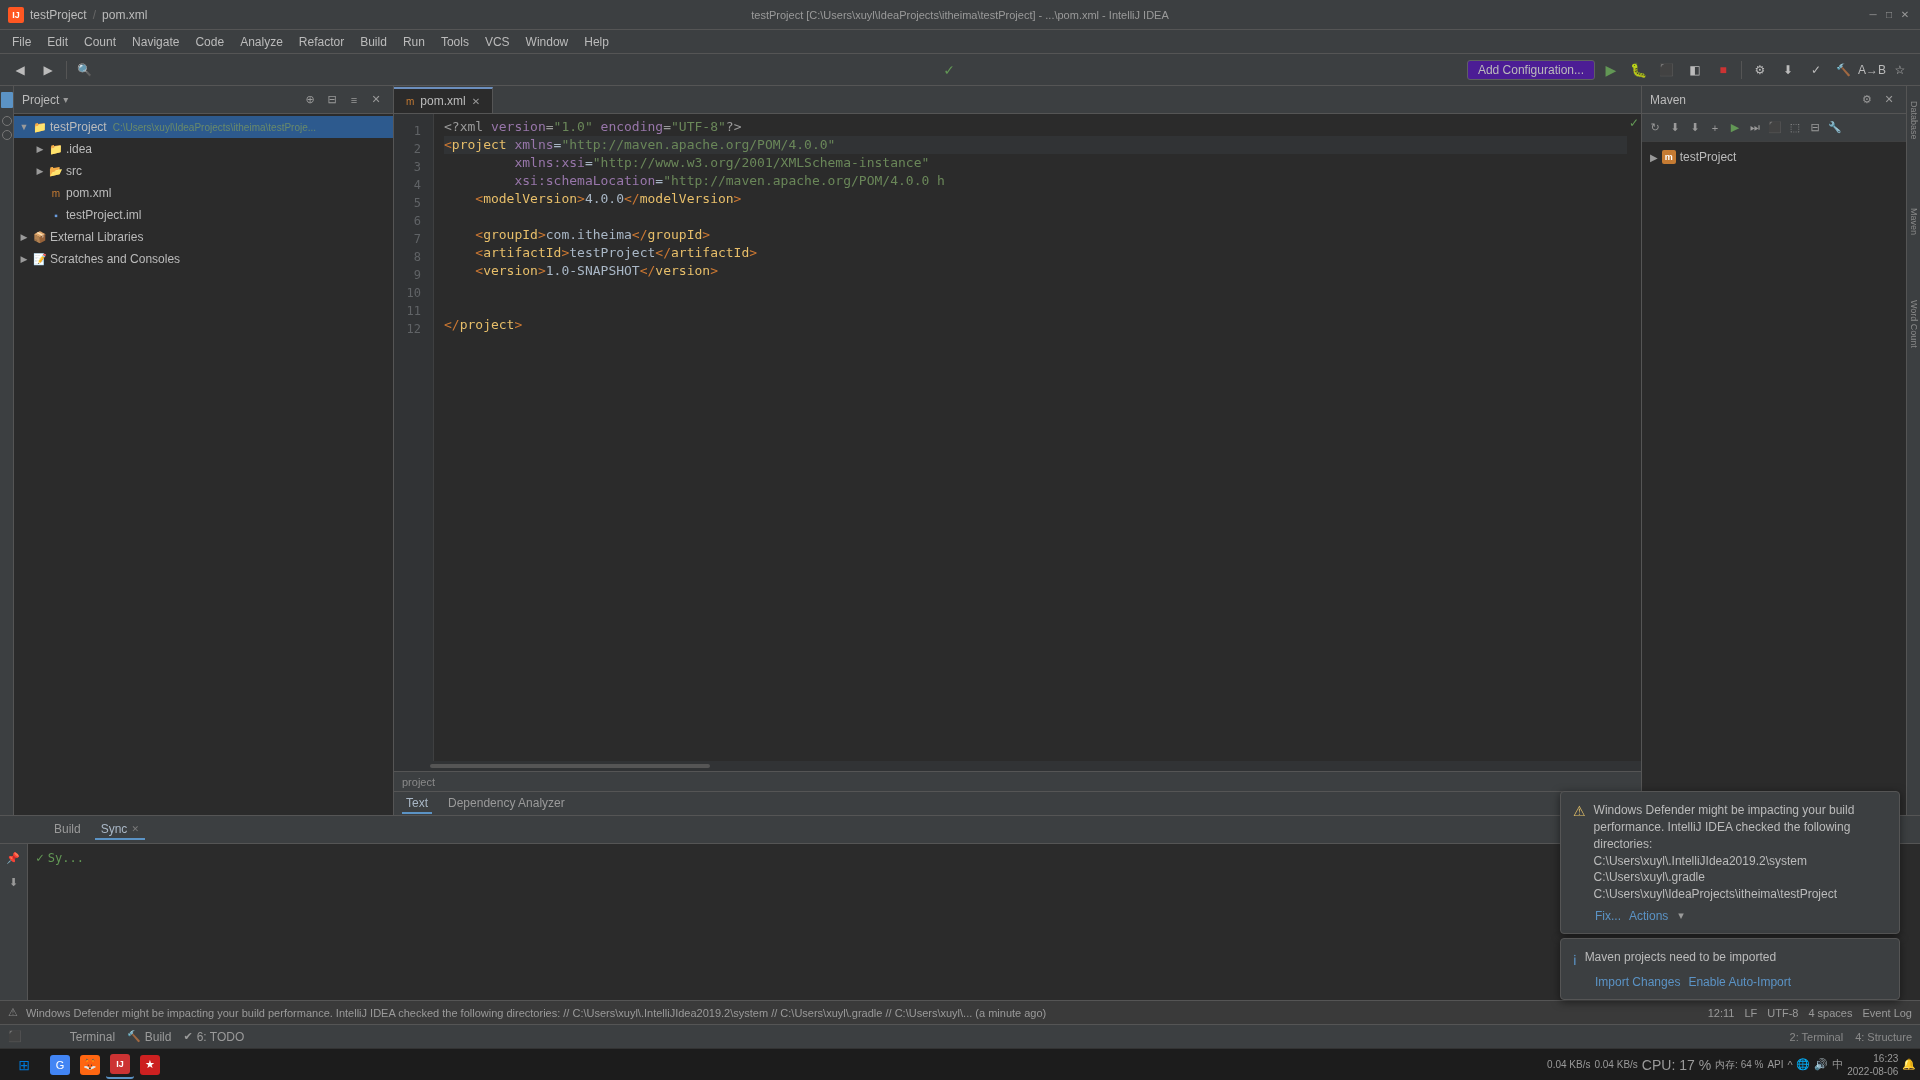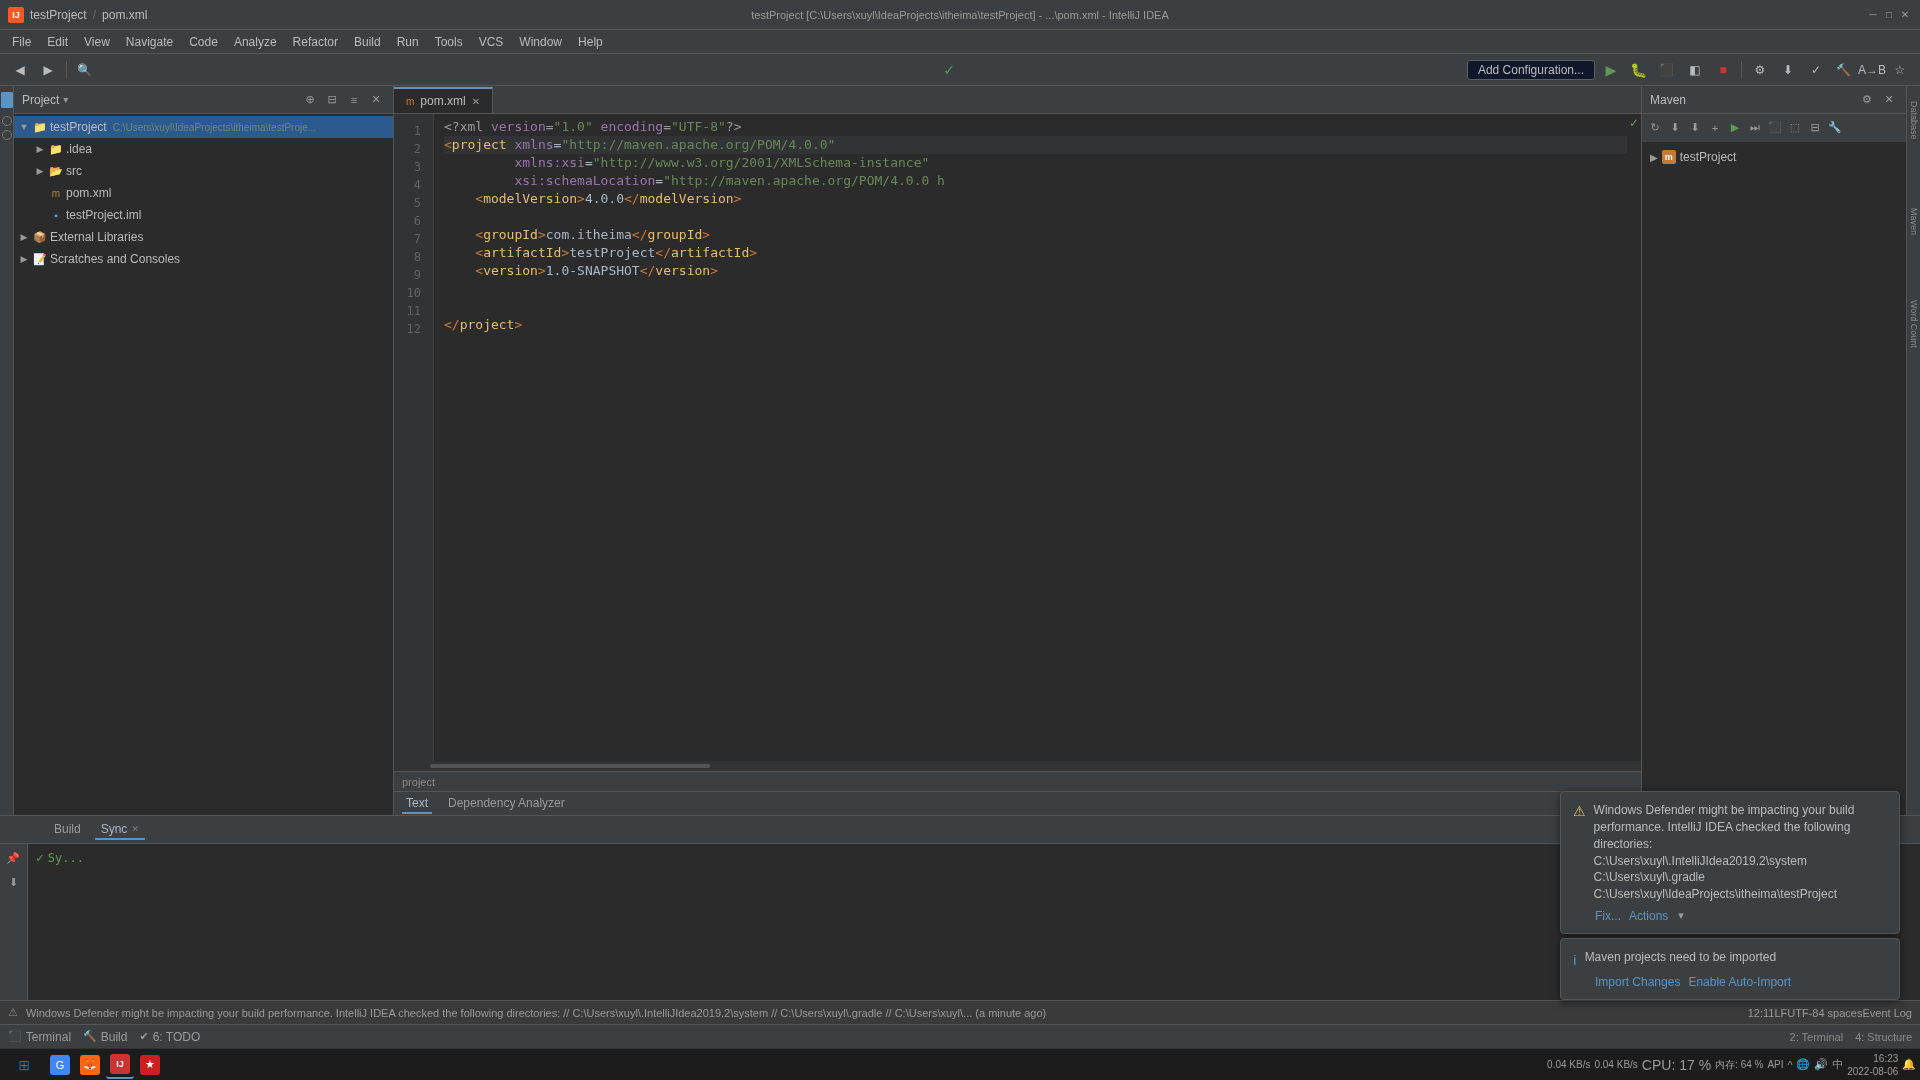--- a/index.html
+++ b/index.html
@@ -102,21 +102,21 @@
       color: #bbbbbb;
     }
     .toolbar-separator {
       width: 1px;
       height: 18px;
       background: #555;
       margin: 0 2px;
     }
     .add-config-btn {
       padding: 2px 10px;
-      background: #0f172a;
+      background: #4c1d95;
       border: 1px solid #5e6060;
       border-radius: 3px;
       color: #bbbbbb;
       cursor: pointer;
       font-size: 12px;
       margin-left: auto;
     }
     .run-btn {
       width: 24px;
       height: 24px;
@@ -540,20 +540,21 @@
     .status-message {
       flex: 1;
       font-size: 11px;
       color: #9a9a9a;
       overflow: hidden;
       white-space: nowrap;
       text-overflow: ellipsis;
     }
     .status-right {
       display: flex;
+      gap: 10px;
       align-items: center;
       flex-shrink: 0;
     }
     .status-item {
       font-size: 11px;
       color: #9a9a9a;
       cursor: pointer;
     }
 
     
@@ -629,21 +630,21 @@
   <div class="title-bar-right">
     <div class="title-btn">─</div>
     <div class="title-btn">□</div>
     <div class="title-btn close">✕</div>
   </div>
 </div>
 
 <div class="menu-bar">
   <div class="menu-item">File</div>
   <div class="menu-item">Edit</div>
-  <div class="menu-item">View</div>
+  <div class="menu-item">Count</div>
   <div class="menu-item">Navigate</div>
   <div class="menu-item">Code</div>
   <div class="menu-item">Analyze</div>
   <div class="menu-item">Refactor</div>
   <div class="menu-item">Build</div>
   <div class="menu-item">Run</div>
   <div class="menu-item">Tools</div>
   <div class="menu-item">VCS</div>
   <div class="menu-item">Window</div>
   <div class="menu-item">Help</div>
@@ -952,21 +953,21 @@
     <span class="status-item">LF</span>
     <span class="status-item">UTF-8</span>
     <span class="status-item">4 spaces</span>
     <span class="status-item">Event Log</span>
   </div>
 </div>
 
 <div style="height:24px;background:#3c3f41;display:flex;align-items:center;padding:0 8px;gap:12px;border-top:1px solid #555;">
   <div style="display:flex;align-items:center;gap:4px;">
     <span style="font-size:11px;color:#9a9a9a;">⬛</span>
-    <span style="font-size:12px;color:#9a9a9a;">Terminal</span>
+    <span style="font-size:12px;color:#9a9a9a;margin-left:44px;">Terminal</span>
   </div>
   <div style="display:flex;align-items:center;gap:4px;">
     <span style="font-size:11px;color:#9a9a9a;">🔨</span>
     <span style="font-size:12px;color:#9a9a9a;">Build</span>
   </div>
   <div style="display:flex;align-items:center;gap:4px;">
     <span style="font-size:11px;color:#9a9a9a;">✔</span>
     <span style="font-size:12px;color:#9a9a9a;">6: TODO</span>
   </div>
 

